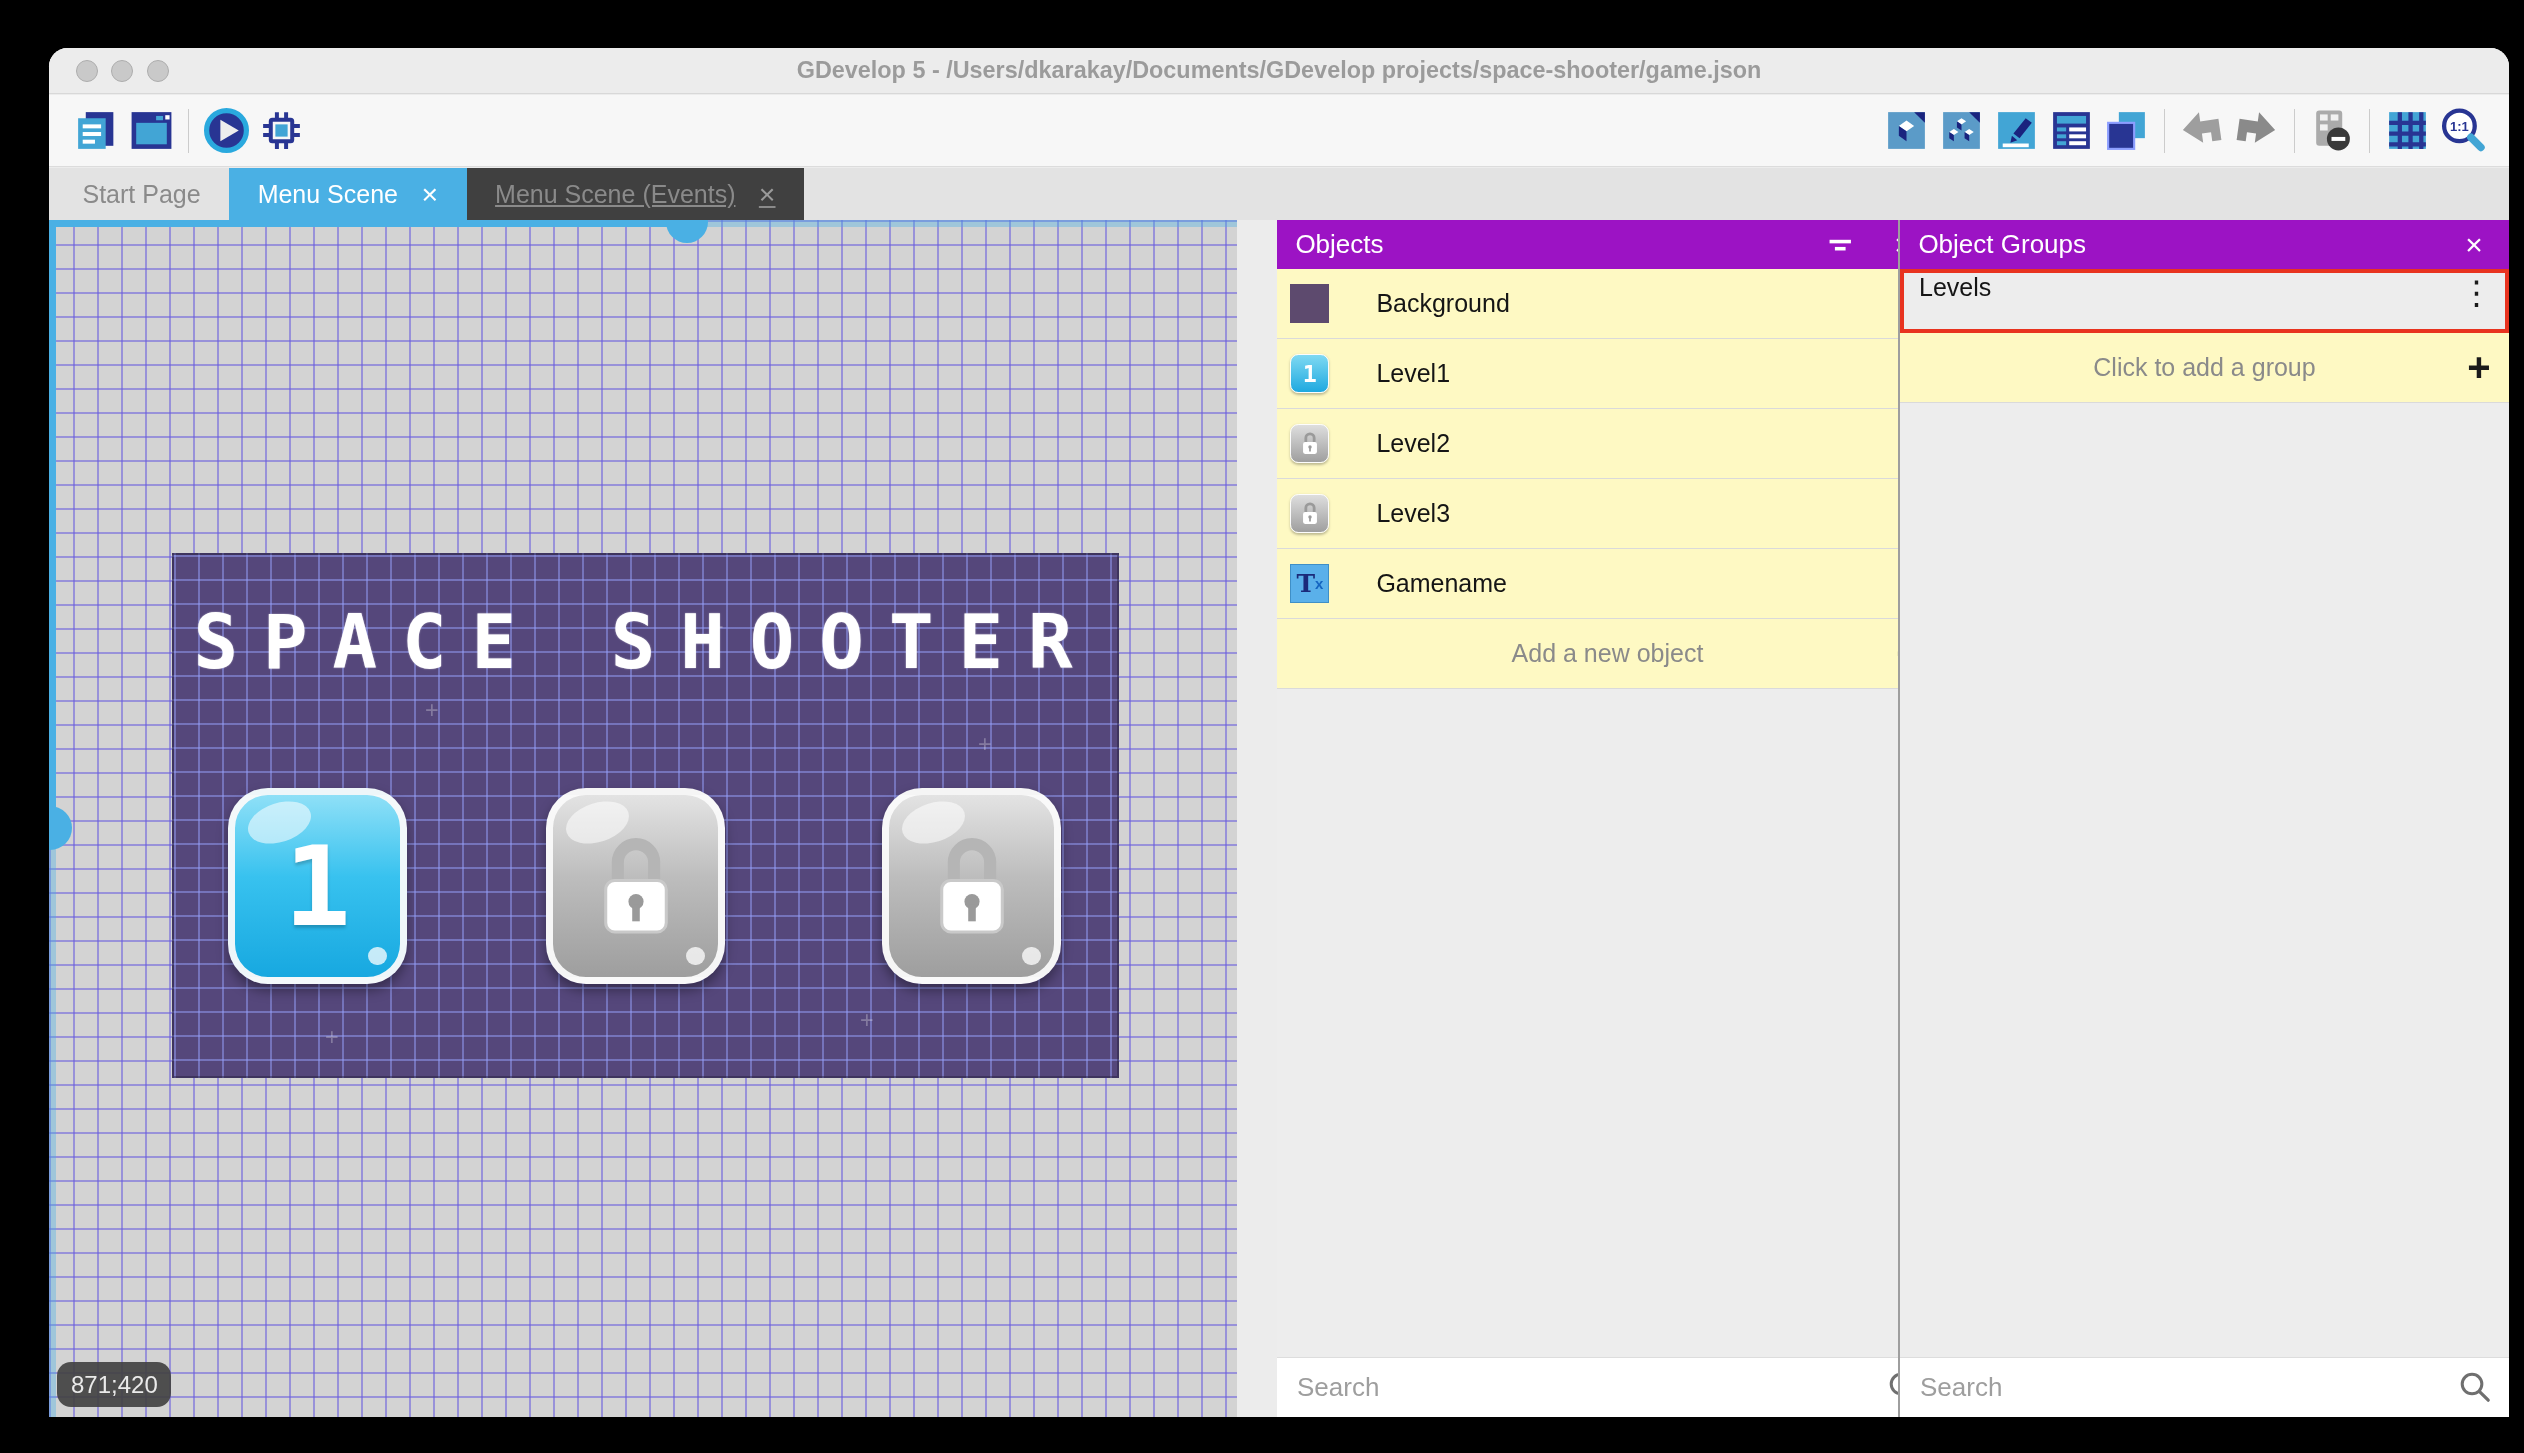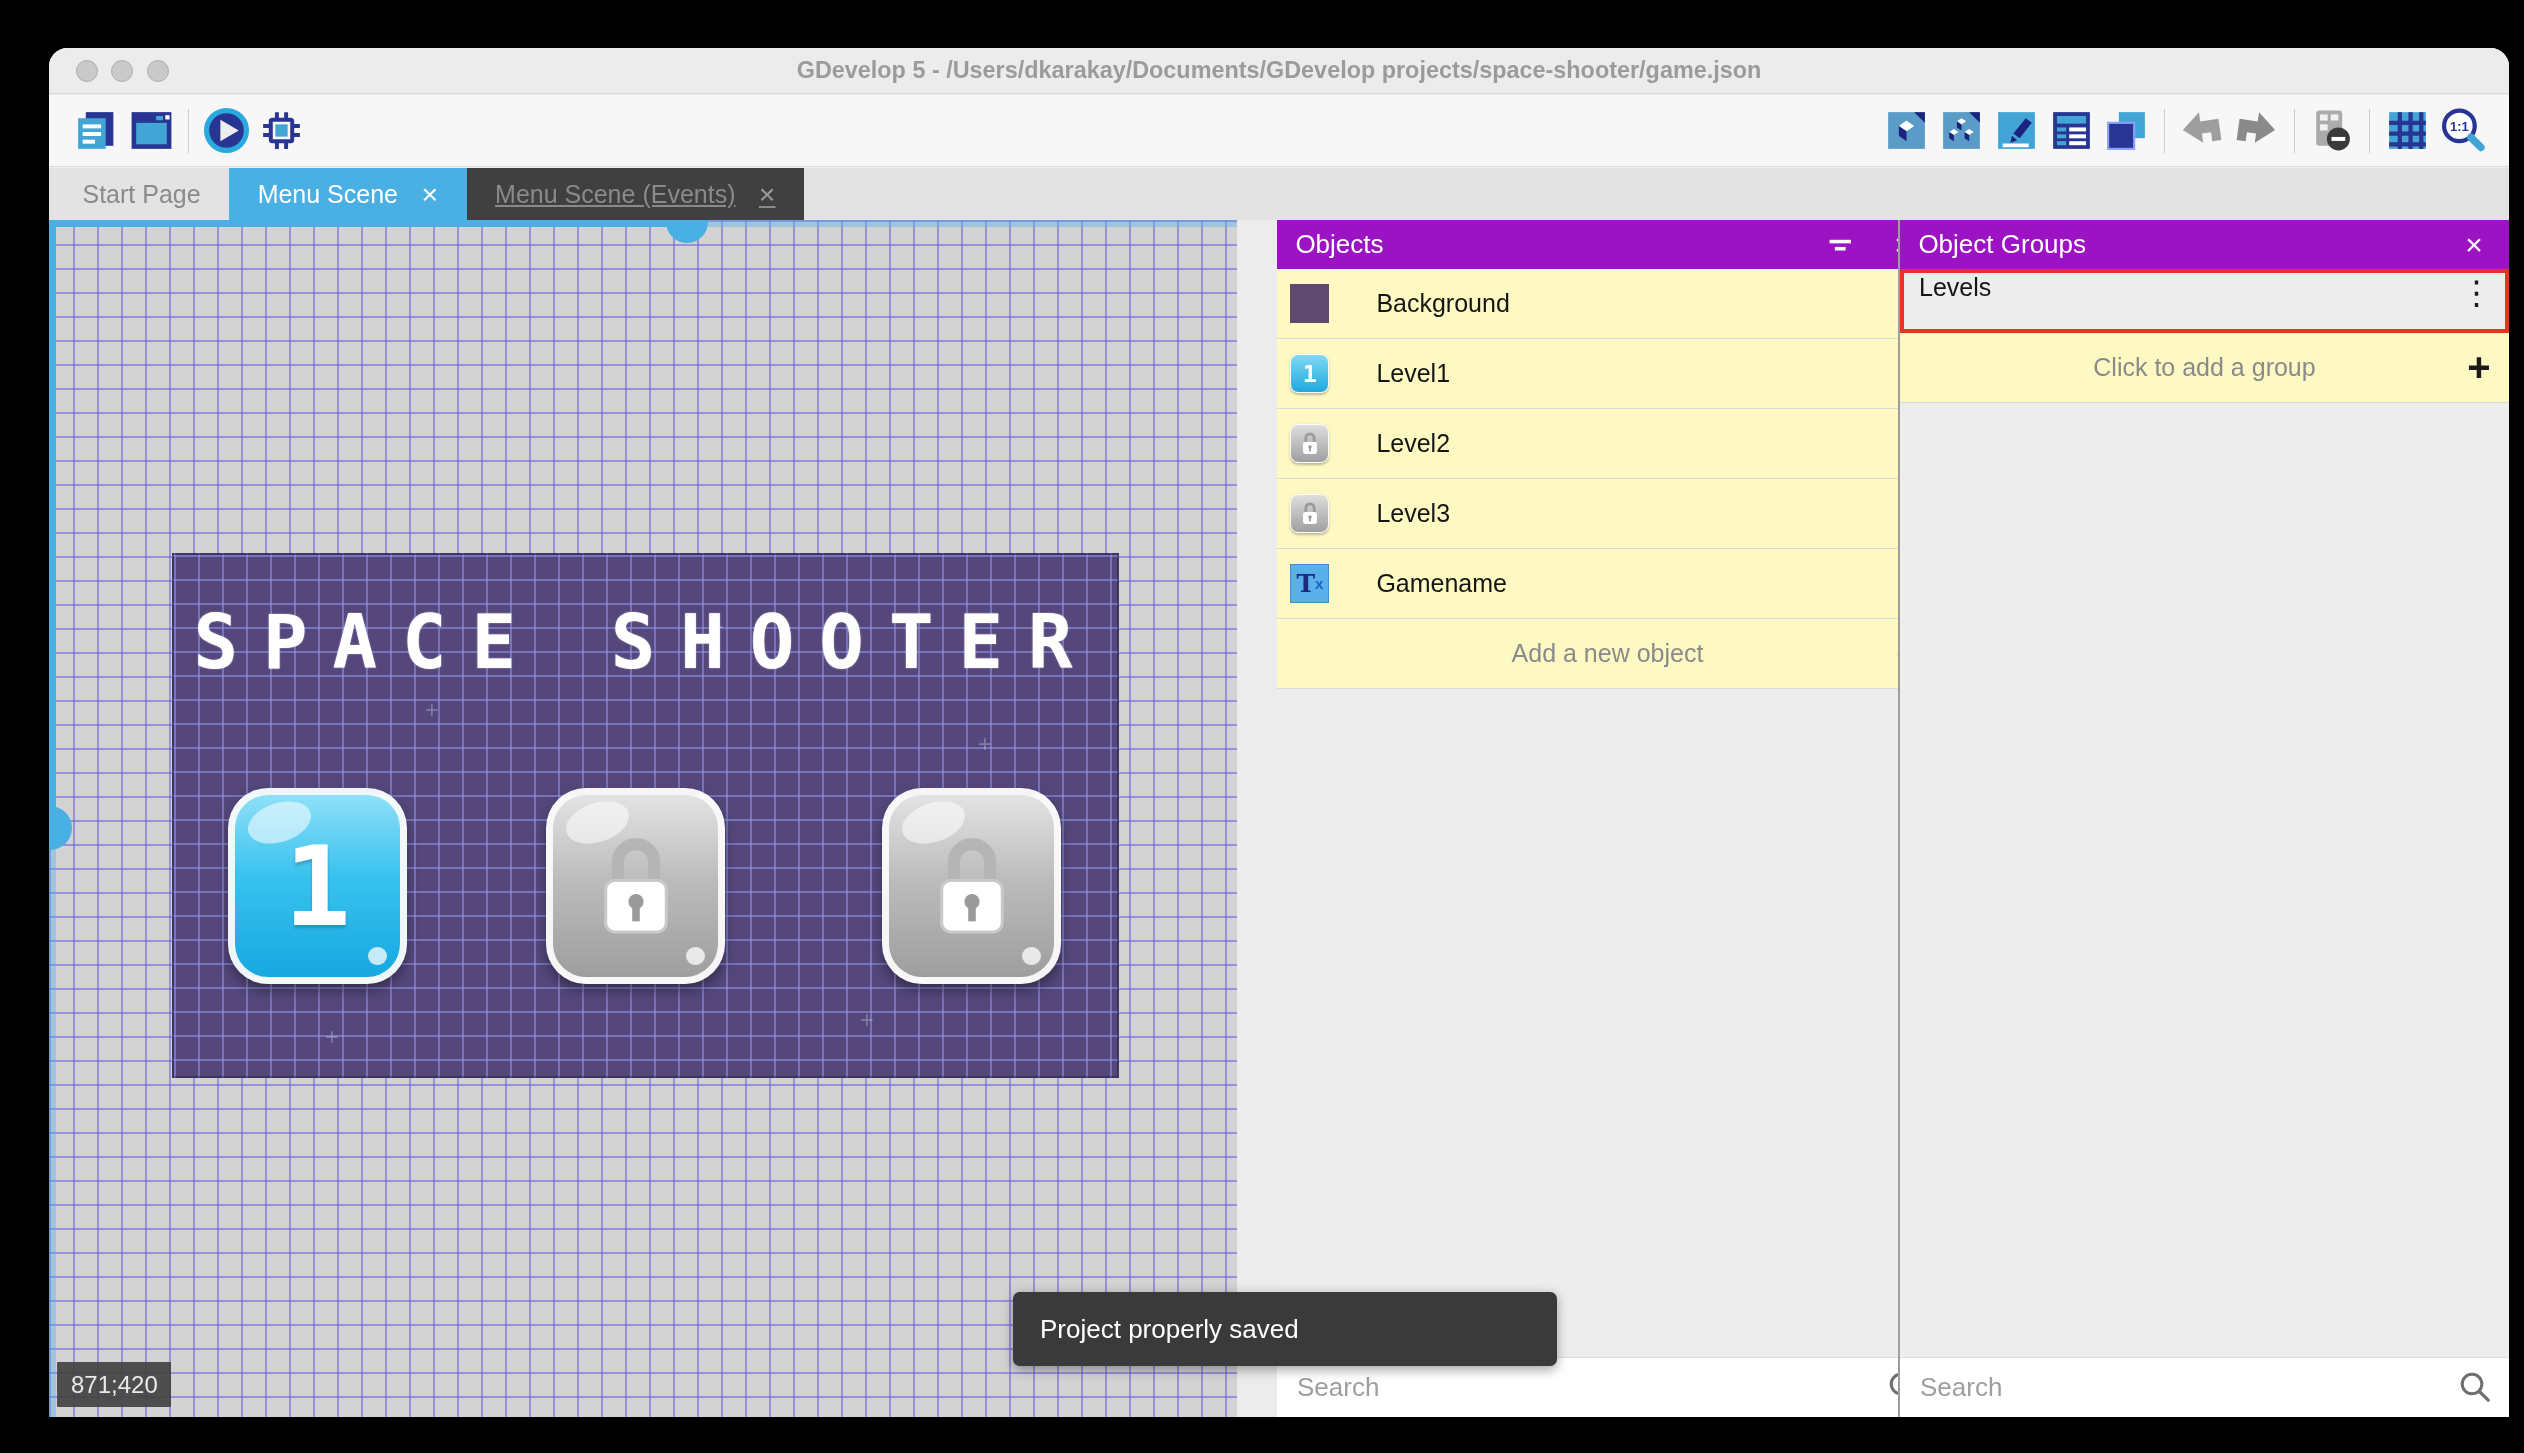--- a/index.html
+++ b/index.html
@@ -76,21 +76,21 @@
   .sb-top-thumb { position:absolute; left:617px; top:0; width:42px; height:22.6px; background:#4ab0e4;
                   border-radius:0 0 22px 22px; }
   .sb-left-solid { position:absolute; left:0; top:0; width:6.7px; height:618px; background:#4ab0e4; }
   .sb-left-track { position:absolute; left:0; top:618px; width:6.7px; height:579px; background:rgba(74,176,228,0.38); }
   .sb-left-thumb { position:absolute; left:0; top:586px; width:22.6px; height:44px; background:#4ab0e4;
                    border-radius:0 22px 22px 0; }
 
   .coords { position:absolute; left:8.4px; top:1142px; min-width:114px; height:45px;
             background:rgba(66,66,66,0.92); color:#eaeaea; font-size:24px;
             display:flex; align-items:center; justify-content:center;
-            border-radius:1px; padding:0 11px; }
+            border-radius:14px; padding:0 11px; }
 
   
   .panel { position:absolute; top:0; height:1197px; background:#ededed; overflow:hidden; }
   .panel.objects { left:1188px; width:661px;margin-left:40px; }
   .vdivider { position:absolute; left:1849px; top:0; width:1.7px; height:1197px; background:#9e9e9e; }
   .panel.groups { left:1851px; width:609px; }
 
   .phead { height:49px; background:#9c13c4; color:#ffffff; display:flex; align-items:center;
            padding:0 18.4px; gap:30px; }
   .phead .ptitle { flex:1; font-size:26px; font-weight:500; }
@@ -430,16 +430,15 @@
 
       <div class="search">
         <input placeholder="Search" style="">
         <svg viewBox="0 0 32 32">
             <circle cx="13" cy="13" r="8.5" fill="none" stroke="#6f6f6f" stroke-width="2.6"></circle>
             <line x1="19.5" y1="19.5" x2="27" y2="27" stroke="#6f6f6f" stroke-width="2.8" stroke-linecap="round"></line>
           </svg>
       </div>
     </div>
 
-    <div class="toast">Project properly saved</div>
   </div>
 </div>
 
 
 </body></html>

